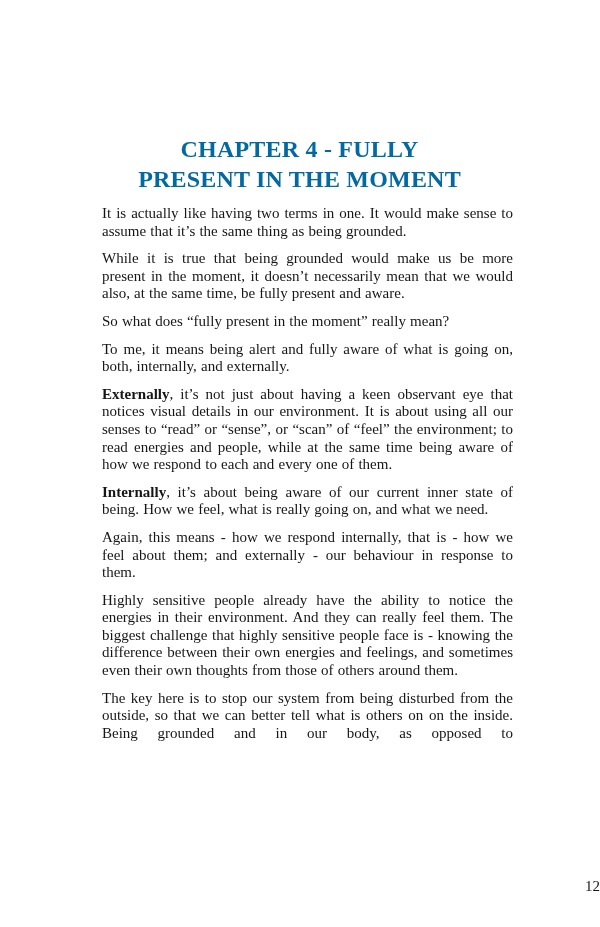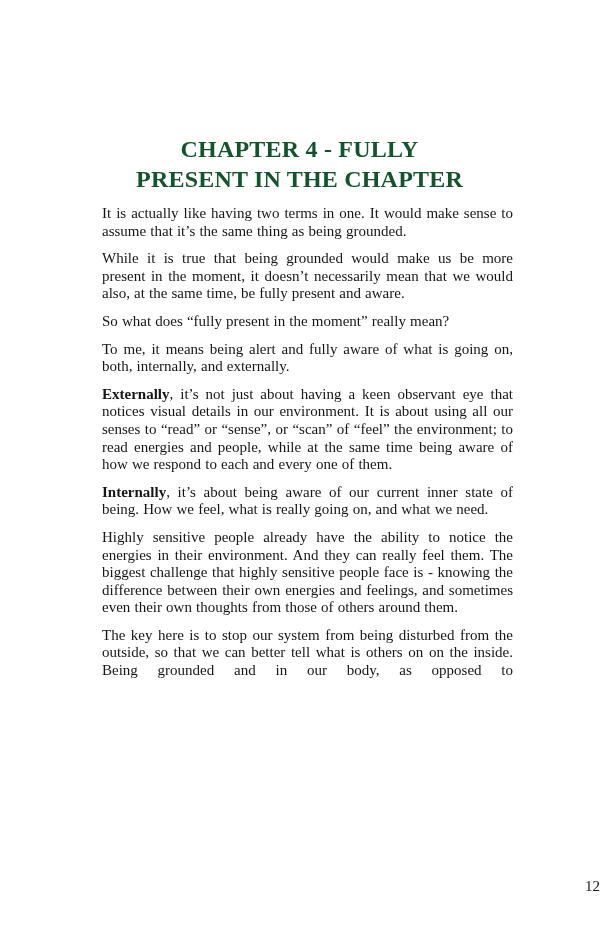--- a/index.html
+++ b/index.html
@@ -22,21 +22,21 @@
     top: 134px;
     width: 427px;
   }
   .chapter-title {
     margin: 0 0 11px 0;
     text-align: center;
     font-size: 24px;
     font-weight: bold;
     line-height: 30px;
     letter-spacing: 0.2px;
-    color: #14532d;
+    color: #0369a1;
   }
   .chapter-title .title-line {
     display: block;
   }
   .para {
     margin: 0 0 10px 16px;
     font-size: 15px;
     line-height: 17.6px;
     text-align: justify;
     word-spacing: 0.4px;
@@ -58,35 +58,36 @@
   }
 </style>
 </head>
 <body>
 
 <div class="page">
   <div class="content">
 
     <h1 class="chapter-title">
       <span class="title-line">CHAPTER 4 - FULLY</span>
-      <span class="title-line">PRESENT IN THE CHAPTER</span>
+      <span class="title-line">PRESENT IN THE MOMENT</span>
     </h1>
 
     <p class="para"><strong></strong><span>It is actually like having two terms in one. It would make sense to assume that it’s the same thing as being grounded.</span></p>
 
     <p class="para"><strong></strong><span>While it is true that being grounded would make us be more present in the moment, it doesn’t necessarily mean that we would also, at the same time, be fully present and aware.</span></p>
 
     <p class="para"><strong></strong><span>So what does “fully present in the moment” really mean?</span></p>
 
     <p class="para"><strong></strong><span>To me, it means being alert and fully aware of what is going on, both, internally, and externally.</span></p>
 
     <p class="para"><strong>Externally</strong><span>, it’s not just about having a keen observant eye that notices visual details in our environment. It is about using all our senses to “read” or “sense”, or “scan” of “feel” the environment; to read energies and people, while at the same time being aware of how we respond to each and every one of them.</span></p>
 
     <p class="para"><strong>Internally</strong><span>, it’s about being aware of our current inner state of being. How we feel, what is really going on, and what we need.</span></p>
 
+    <p class="para"><strong></strong><span>Again, this means - how we respond internally, that is - how we feel about them; and externally - our behaviour in response to them.</span></p>
 
 
     <p class="para"><strong></strong><span>Highly sensitive people already have the ability to notice the energies in their environment. And they can really feel them. The biggest challenge that highly sensitive people face is - knowing the difference between their own energies and feelings, and sometimes even their own thoughts from those of others around them.</span></p>
 
     <p class="para justify-last"><strong></strong><span>The key here is to stop our system from being disturbed from the outside, so that we can better tell what is others on on the inside. Being grounded and in our body, as opposed to</span></p>
 
   </div>
 
   <div class="page-footer">12</div>
 </div>

